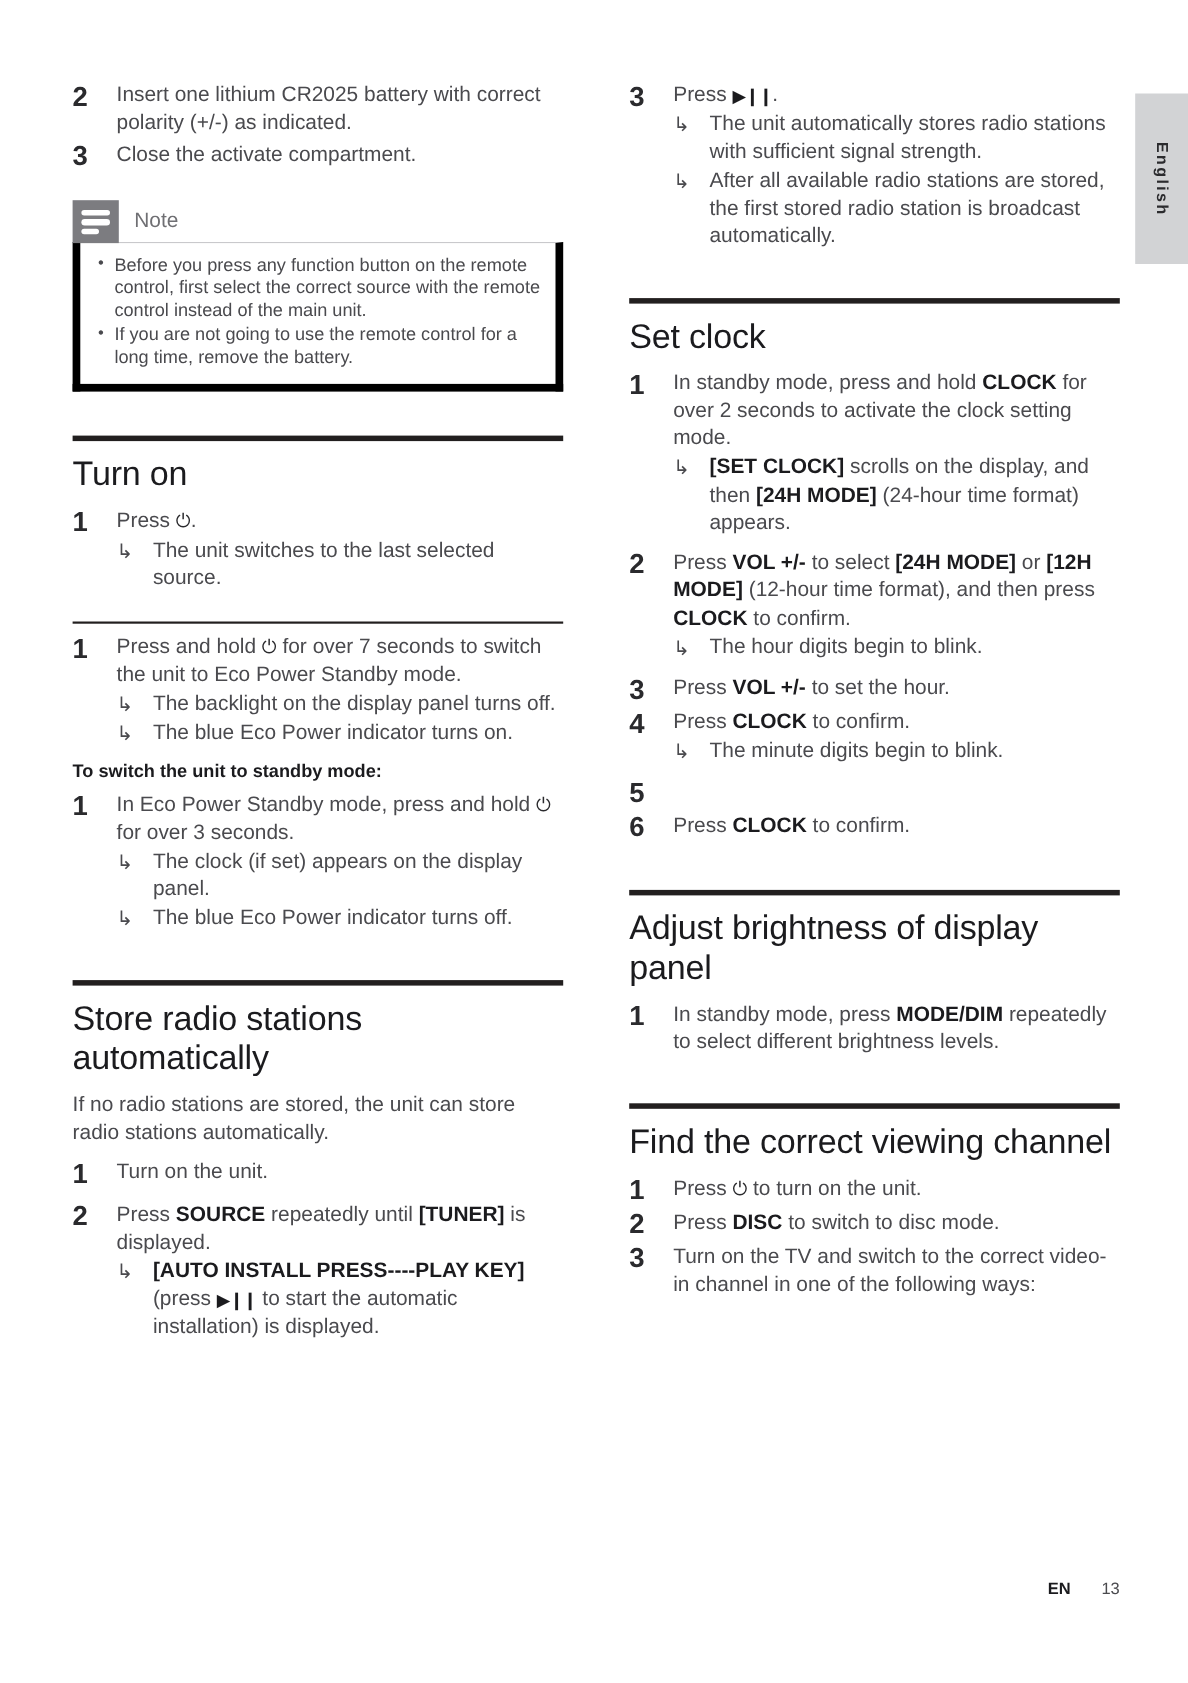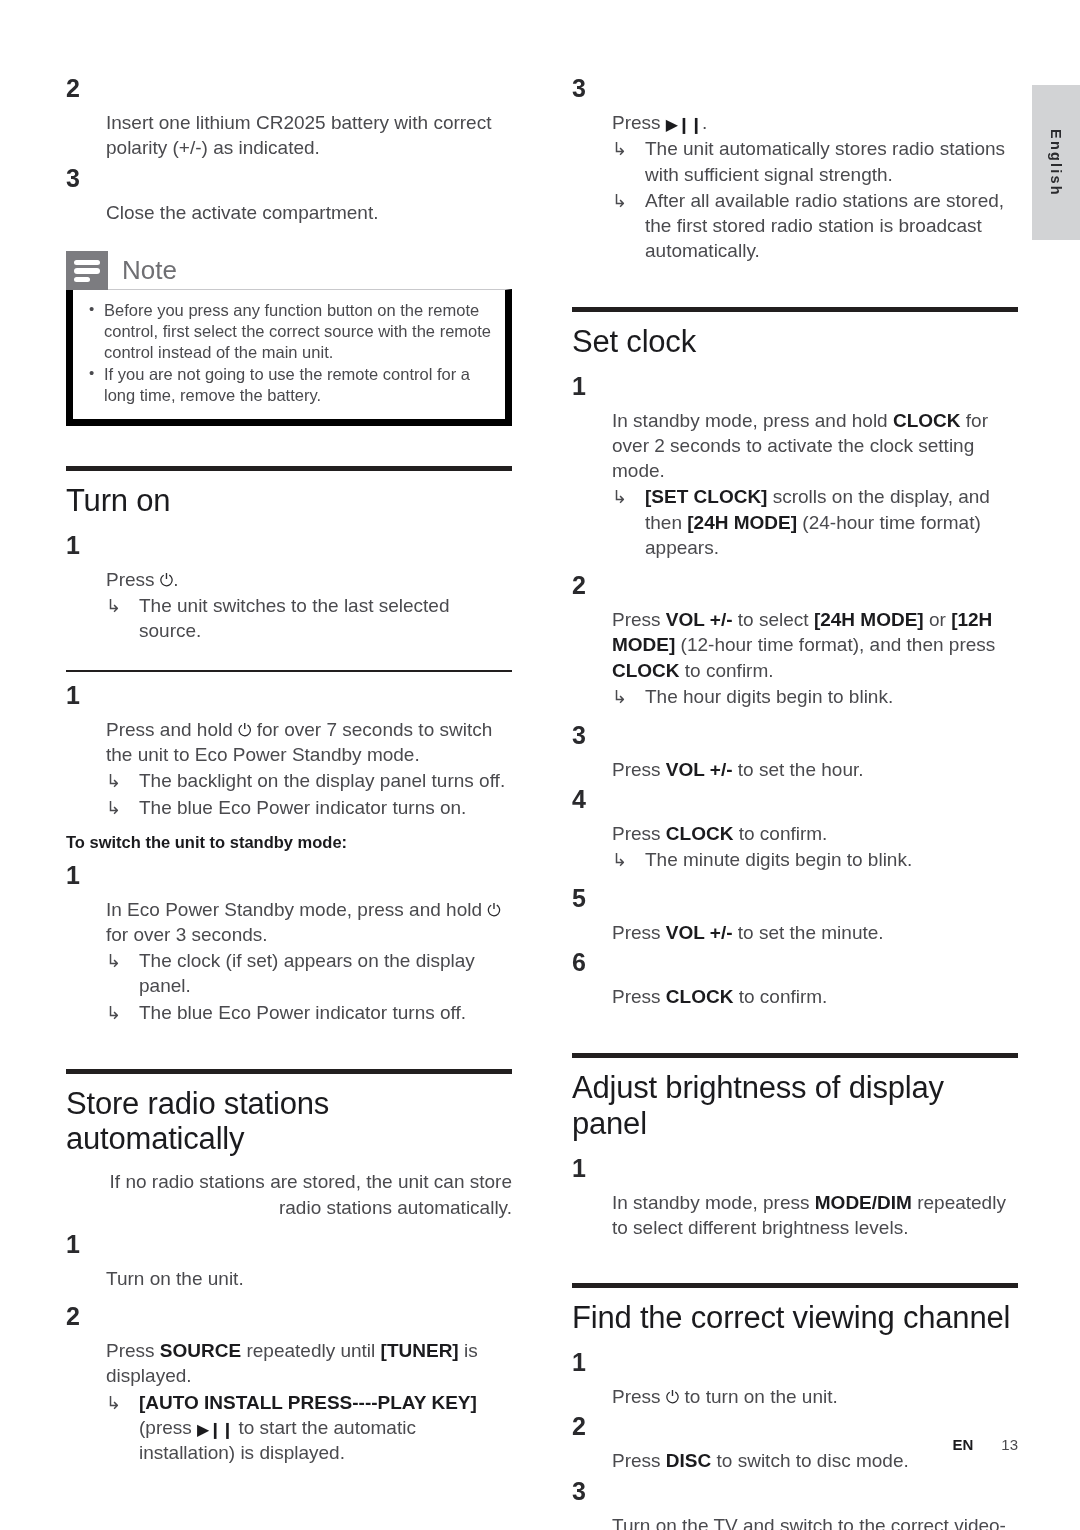--- a/index.html
+++ b/index.html
@@ -86,41 +86,39 @@
     color: #1b1b1e;
     margin: 0 0 8px 0;
     line-height: 1.25;
   }
 
   p.body {
     font-size: 19px;
     line-height: 1.33;
     margin: 0 0 10px 0;
     color: #4a4a4e;
-    text-align: right;
   }
 
   
   .step {
     display: flex;
     align-items: flex-start;
     margin-bottom: 3px;
   }
   .step-num {
     flex: 0 0 40px;
     font-size: 25px;
     font-weight: bold;
     color: #2a2a2d;
     line-height: 1.08;
     padding-top: 1px;
   }
   .step-body {
     flex: 1 1 auto;
     min-width: 0;
-    margin-top: 36px;
   }
   .step-text {
     font-size: 19px;
     line-height: 1.33;
     color: #4a4a4e;
     margin: 0;
   }
 
   
   .result {
@@ -185,21 +183,21 @@
     position: absolute;
     left: 8px;
     background: #ffffff;
     border-radius: 3px;
     display: block;
   }
   .note-icon i.b1 { top: 9px;  width: 26px; height: 5.5px; }
   .note-icon i.b2 { top: 17.5px; width: 26px; height: 5.5px; }
   .note-icon i.b3 { top: 26px; width: 16px; height: 5.5px; }
   .note-title {
-    font-size: 26px;
+    font-size: 19px;
     color: #6f6f73;
     padding-left: 14px;
     align-self: center;
   }
   .note-body {
     border: 7px solid #000000;
     border-top: 1px solid #c9c9cc;
     padding: 10px 12px 12px 12px;
     margin-top: -1px;
   }
@@ -441,23 +439,20 @@
             <span class="arrow">↳</span>
             <span class="rtext">The minute digits begin to blink.</span>
           </div>
         </div>
       </div>
 
       <div class="sp-8"></div>
 
       <div class="step">
         <div class="step-num">5</div>
-        <div class="step-body">
-          <p class="step-text"><span>Press </span><strong class="kb">VOL +/-</strong><span> to set the minute.</span></p>
-        </div>
       </div>
 
       <div class="step">
         <div class="step-num">6</div>
         <div class="step-body">
           <p class="step-text"><span>Press </span><strong class="kb">CLOCK</strong><span> to confirm.</span></p>
         </div>
       </div>
     </div>
 

